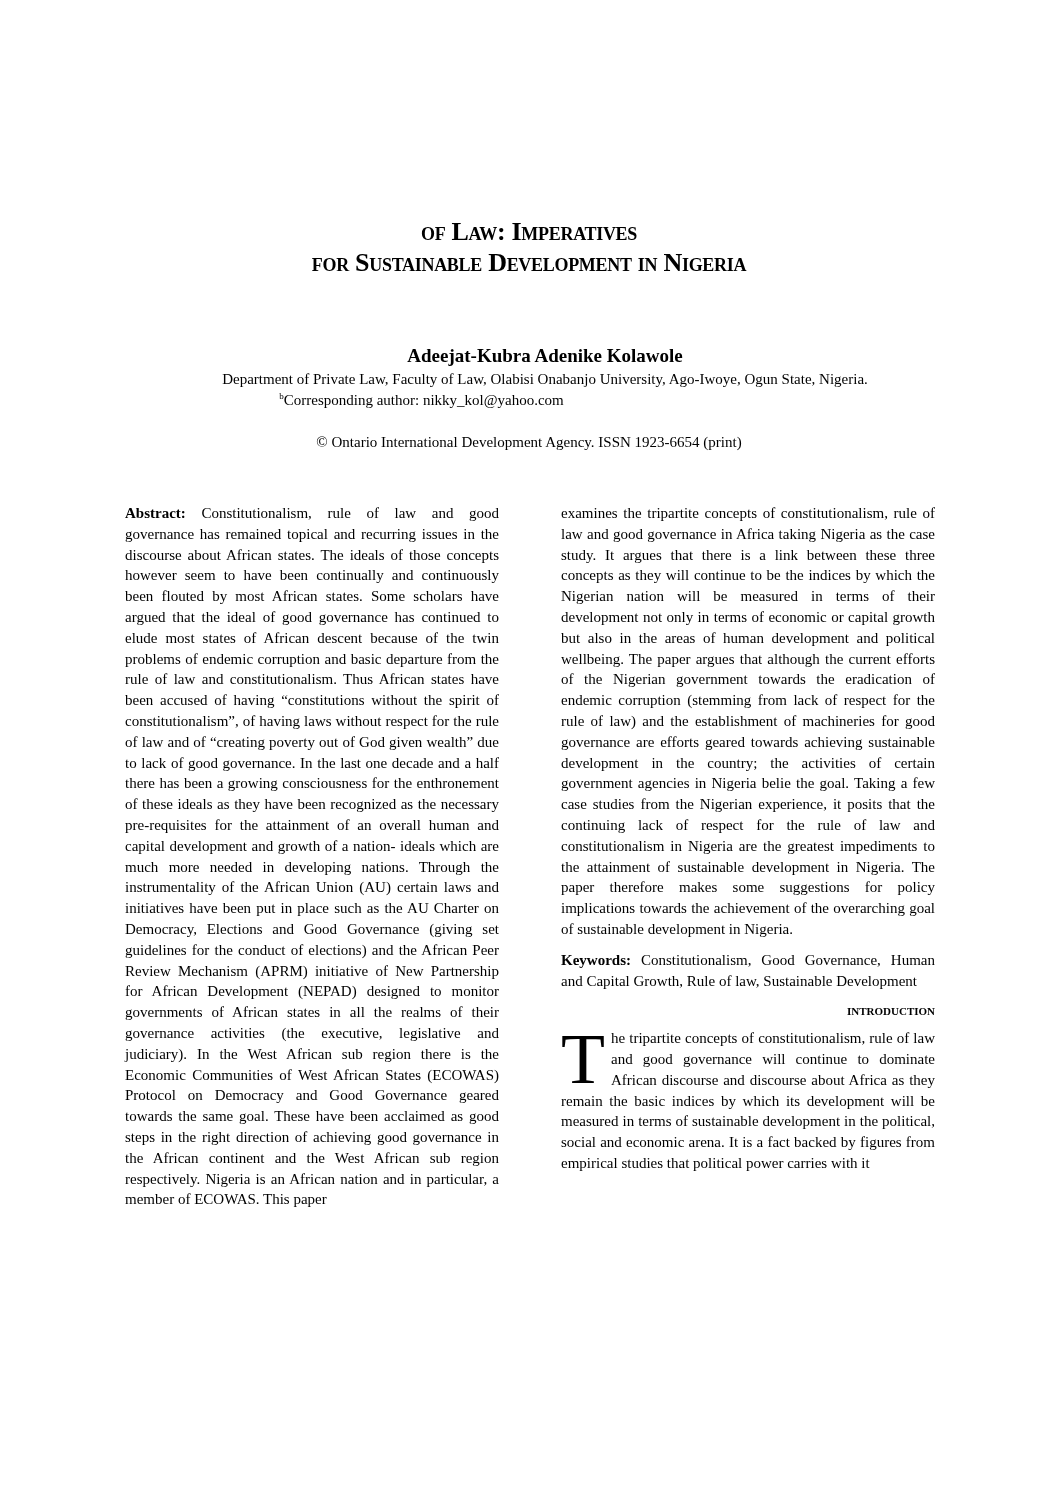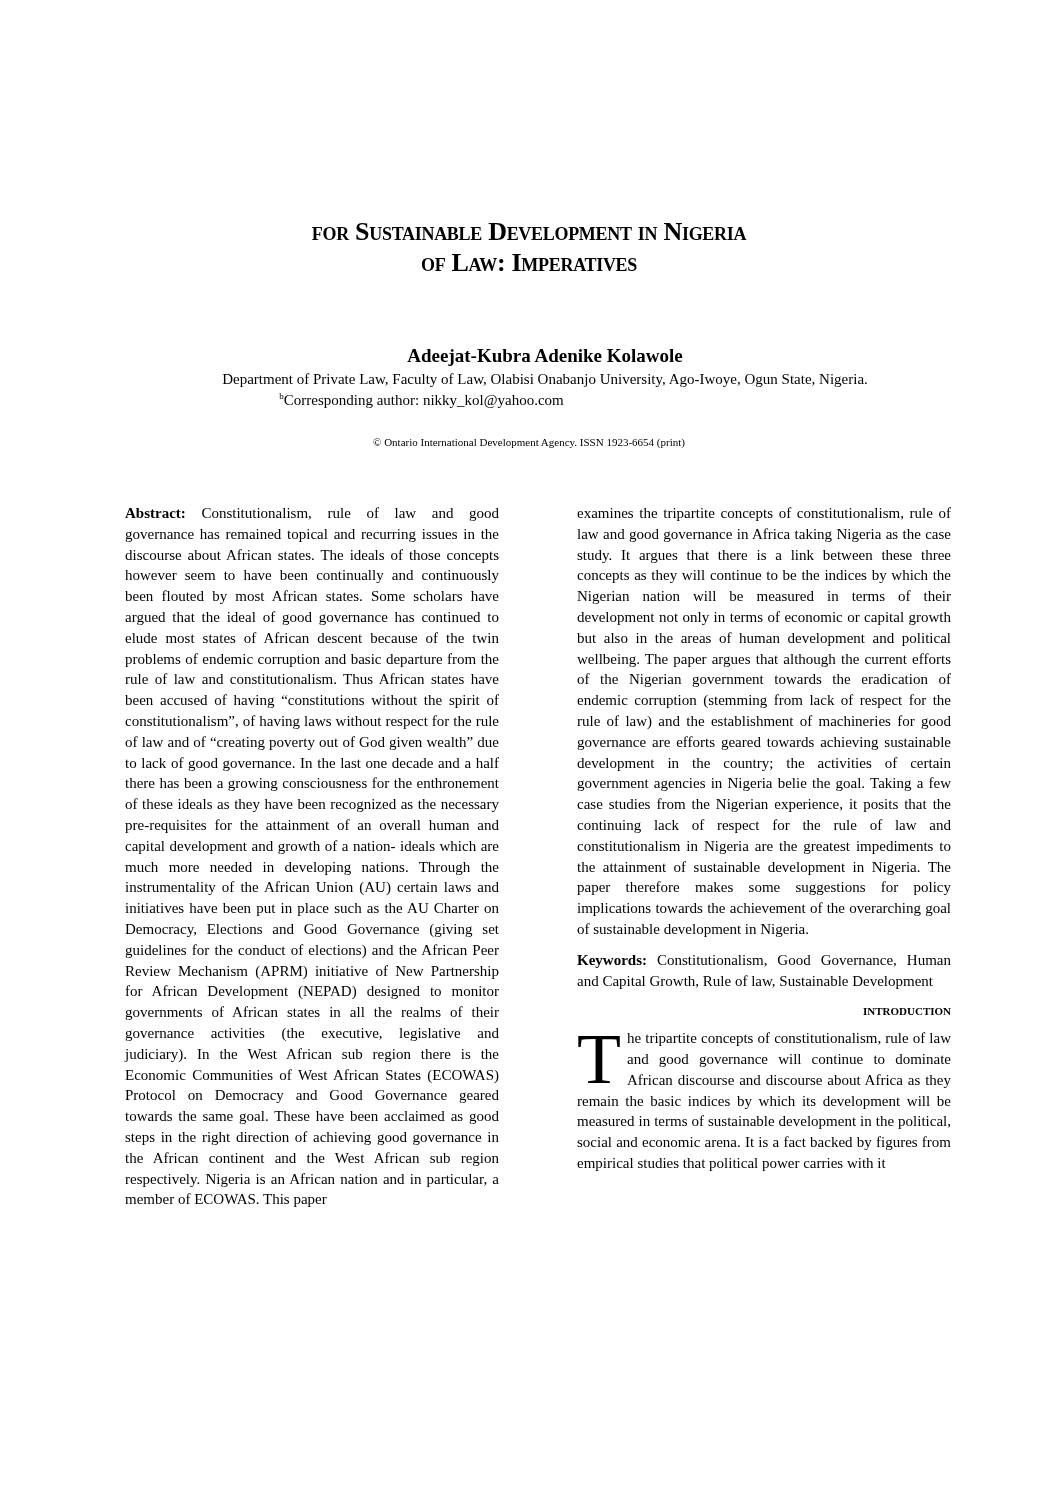--- a/index.html
+++ b/index.html
@@ -3,35 +3,35 @@
 <meta charset="utf-8">
 <style>
   html, body { margin: 0; padding: 0; background: #ffffff; }
   body { width: 1058px; height: 1497px; position: relative; overflow: hidden; color: #000; font-family: "Liberation Serif", serif; }
   .title { position: absolute; left: 100px; width: 858px; top: 216px; text-align: center; font-weight: bold; font-size: 26px; line-height: 31px; letter-spacing: -0.3px; }
   .title .line { display: block; font-variant: small-caps; }
   .author { position: absolute; left: 0; width: 1058px; top: 345px; text-align: center; font-weight: bold; font-size: 19px; margin-left: 16px; }
   .affil { position: absolute; left: 16px; width: 1058px; top: 371px; text-align: center; font-size: 15px; }
   .corr { position: absolute; left: 0; width: 843px; top: 391px; text-align: center; font-size: 15px; }
   .corr sup { font-size: 9px; }
-  .copy { position: absolute; left: 0; width: 1058px; top: 435px; text-align: center; font-size: 11px; line-height: 15px; }
+  .copy { position: absolute; left: 0; width: 1058px; top: 435px; text-align: center; font-size: 15px; line-height: 15px; }
   .col { position: absolute; top: 503px; width: 374px; font-size: 15px; line-height: 20.8px; text-align: justify; }
   .col.left { left: 125px; }
-  .col.right { left: 561px; margin-left: 16px; }
+  .col.right { left: 561px; }
   .col p { margin: 0; }
   .kw { margin-top: 10px !important; }
   .intro-h { text-align: right; font-weight: bold; margin: 10px 0 6px 0 !important; font-size: 11px; }
   .dropcap { float: left; font-size: 72px; line-height: 58px; margin: 2px 6px 0 0; font-weight: normal; }
 </style>
 </head>
 <body>
 
 <div class="title">
+  <span class="line">of Law: Imperatives</span>
   <span class="line">for Sustainable Development in Nigeria</span>
-  <span class="line">of Law: Imperatives</span>
 </div>
 
 <div class="author">Adeejat-Kubra Adenike Kolawole</div>
 <div class="affil">Department of Private Law, Faculty of Law, Olabisi Onabanjo University, Ago-Iwoye, Ogun State, Nigeria.</div>
 <div class="corr"><sup>b</sup><span>Corresponding author: nikky_kol@yahoo.com</span></div>
 
 <div class="copy">
   <div>© Ontario International Development Agency. ISSN 1923-6654 (print)</div>
 </div>
 

